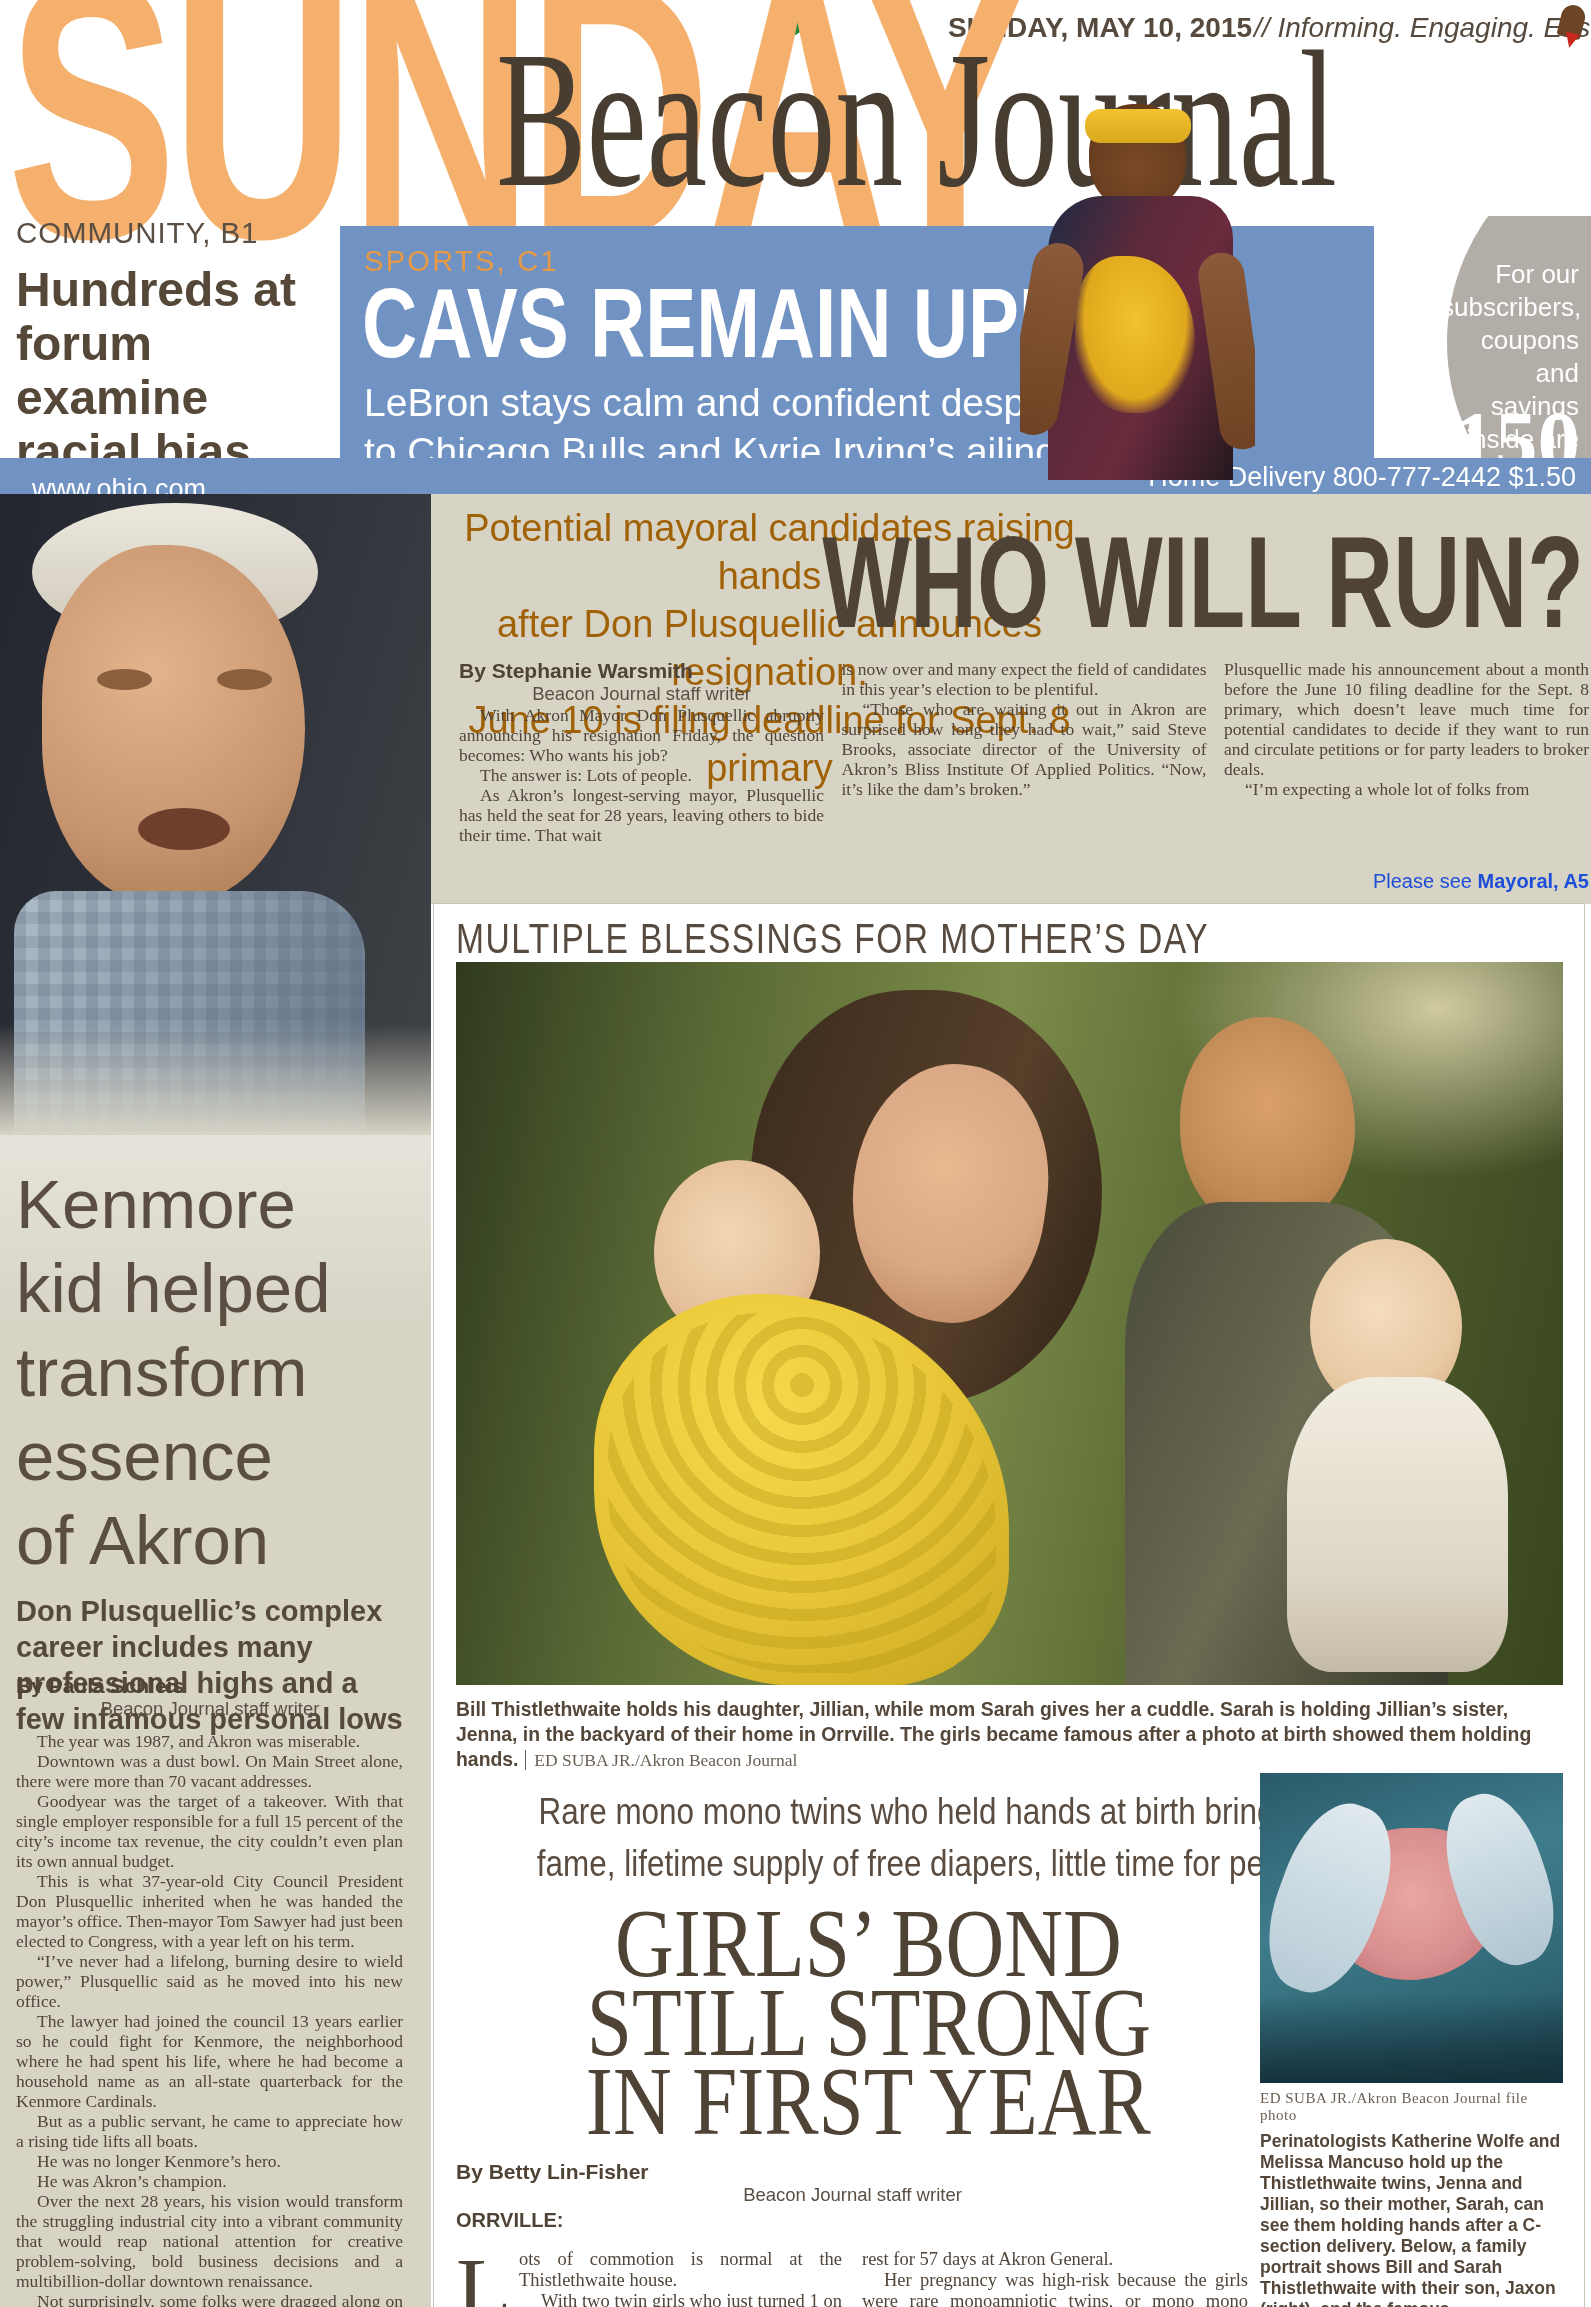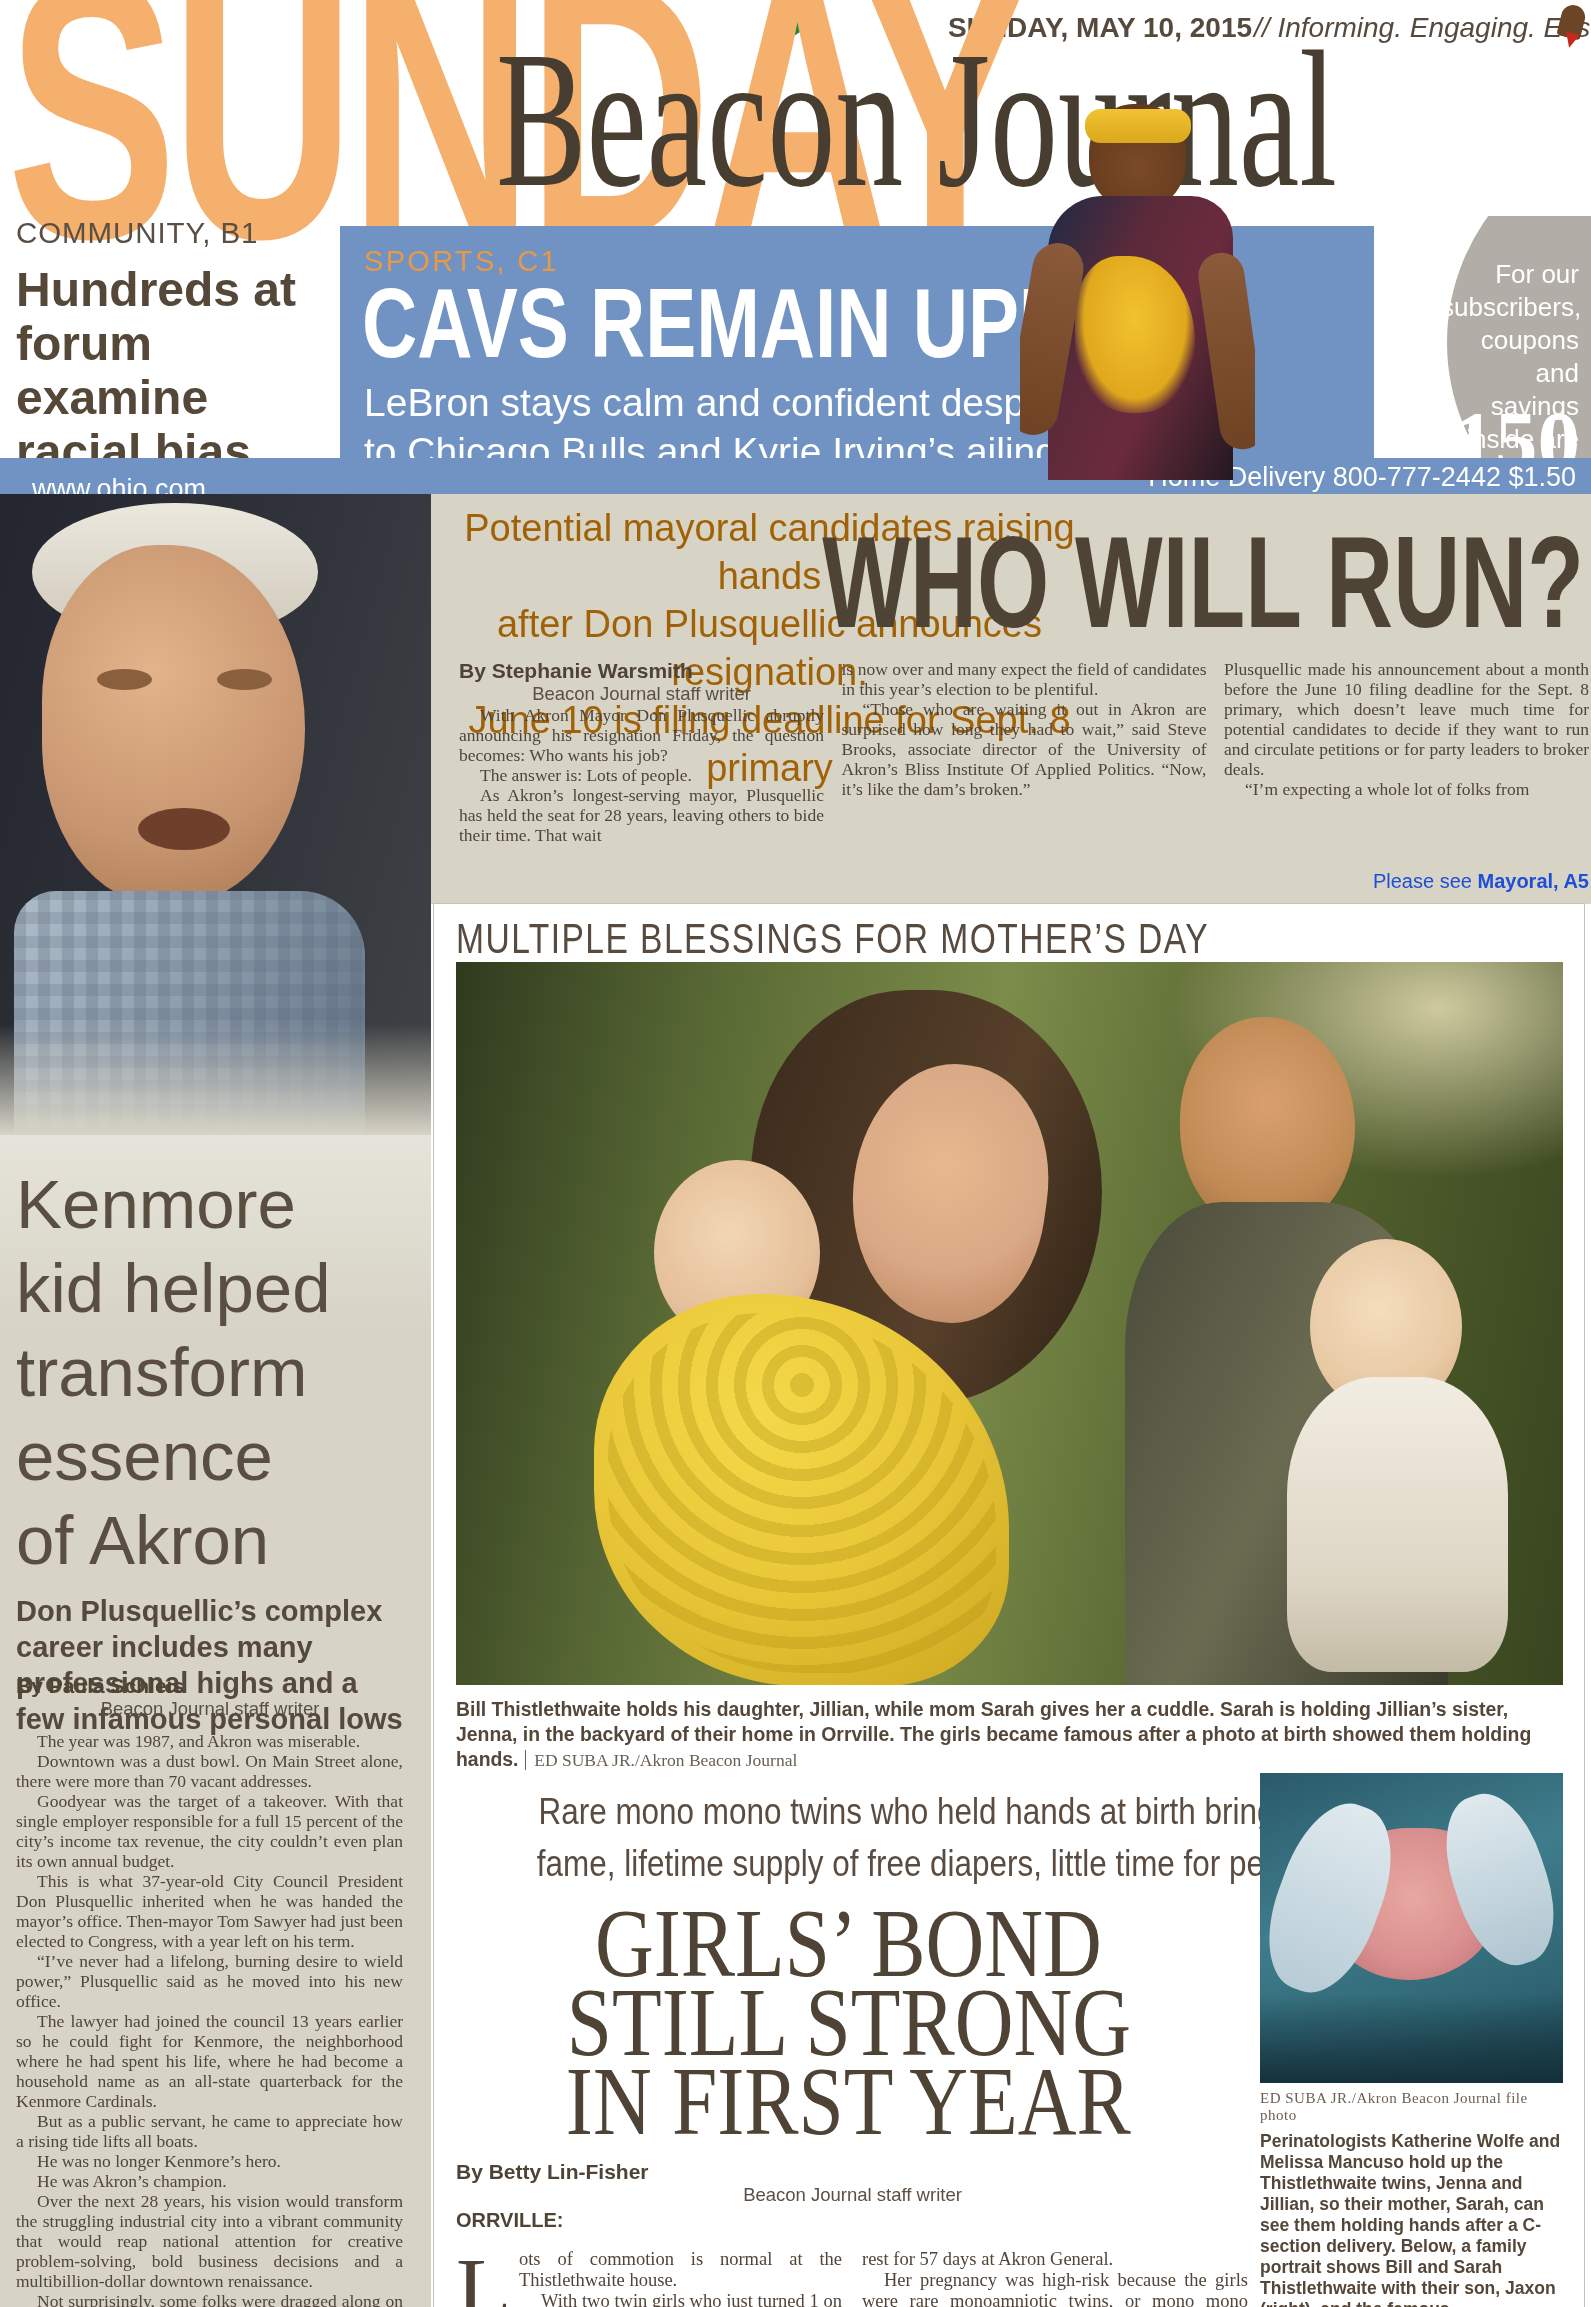--- a/index.html
+++ b/index.html
@@ -197,21 +197,21 @@
       <div class="blob" style="left:854px;top:277px;width:152px;height:175px;border-radius:50%;background:radial-gradient(circle at 45% 40%,#f4ddbd,#e8c9a4 60%,#cfa478);"></div>
       <div class="blob" style="left:831px;top:415px;width:221px;height:295px;border-radius:40% 40% 20% 20%;background:linear-gradient(#f2ede2,#ddd5c4 70%,#c4bba6);"></div>
     </div>
     <div class="abs capt" style="left:22px;top:793px;width:1107px;">
       <span>Bill Thistlethwaite holds his daughter, Jillian, while mom Sarah gives her a cuddle. Sarah is holding Jillian’s sister, Jenna, in the backyard of their home in Orrville. The girls became famous after a photo at birth showed them holding hands.</span><span class="cred">ED SUBA JR./Akron Beacon Journal</span>
     </div>
     <div class="abs twins-deck" style="left:22px;top:882px;width:793px;">
       <div><span class="condC" style="transform:scaleX(.85);">Rare mono mono twins who held hands at birth bring Orrville family</span></div>
       <div><span class="condC" style="transform:scaleX(.85);">fame, lifetime supply of free diapers, little time for peace and quiet</span></div>
     </div>
-    <div class="abs girls" style="left:18px;top:1000px;width:793px;">
+    <div class="abs girls" style="left:38px;top:1000px;width:793px;">
       <div><span class="condC" style="transform:scaleX(.83);">GIRLS’ BOND</span></div>
       <div><span class="condC" style="transform:scaleX(.83);">STILL STRONG</span></div>
       <div><span class="condC" style="transform:scaleX(.83);">IN FIRST YEAR</span></div>
     </div>
     <div class="abs" style="left:22px;top:1256px;width:793px;">
       <div class="byline">By Betty Lin-Fisher</div>
       <div class="byorg">Beacon Journal staff writer</div>
       <div class="byline" style="font-size:20px;margin-top:2.8px;">ORRVILLE:</div>
     </div>
     <div class="abs twinsbody" style="left:22px;top:1345px;width:793px;height:334px;display:flex;gap:20px;overflow:hidden;">

